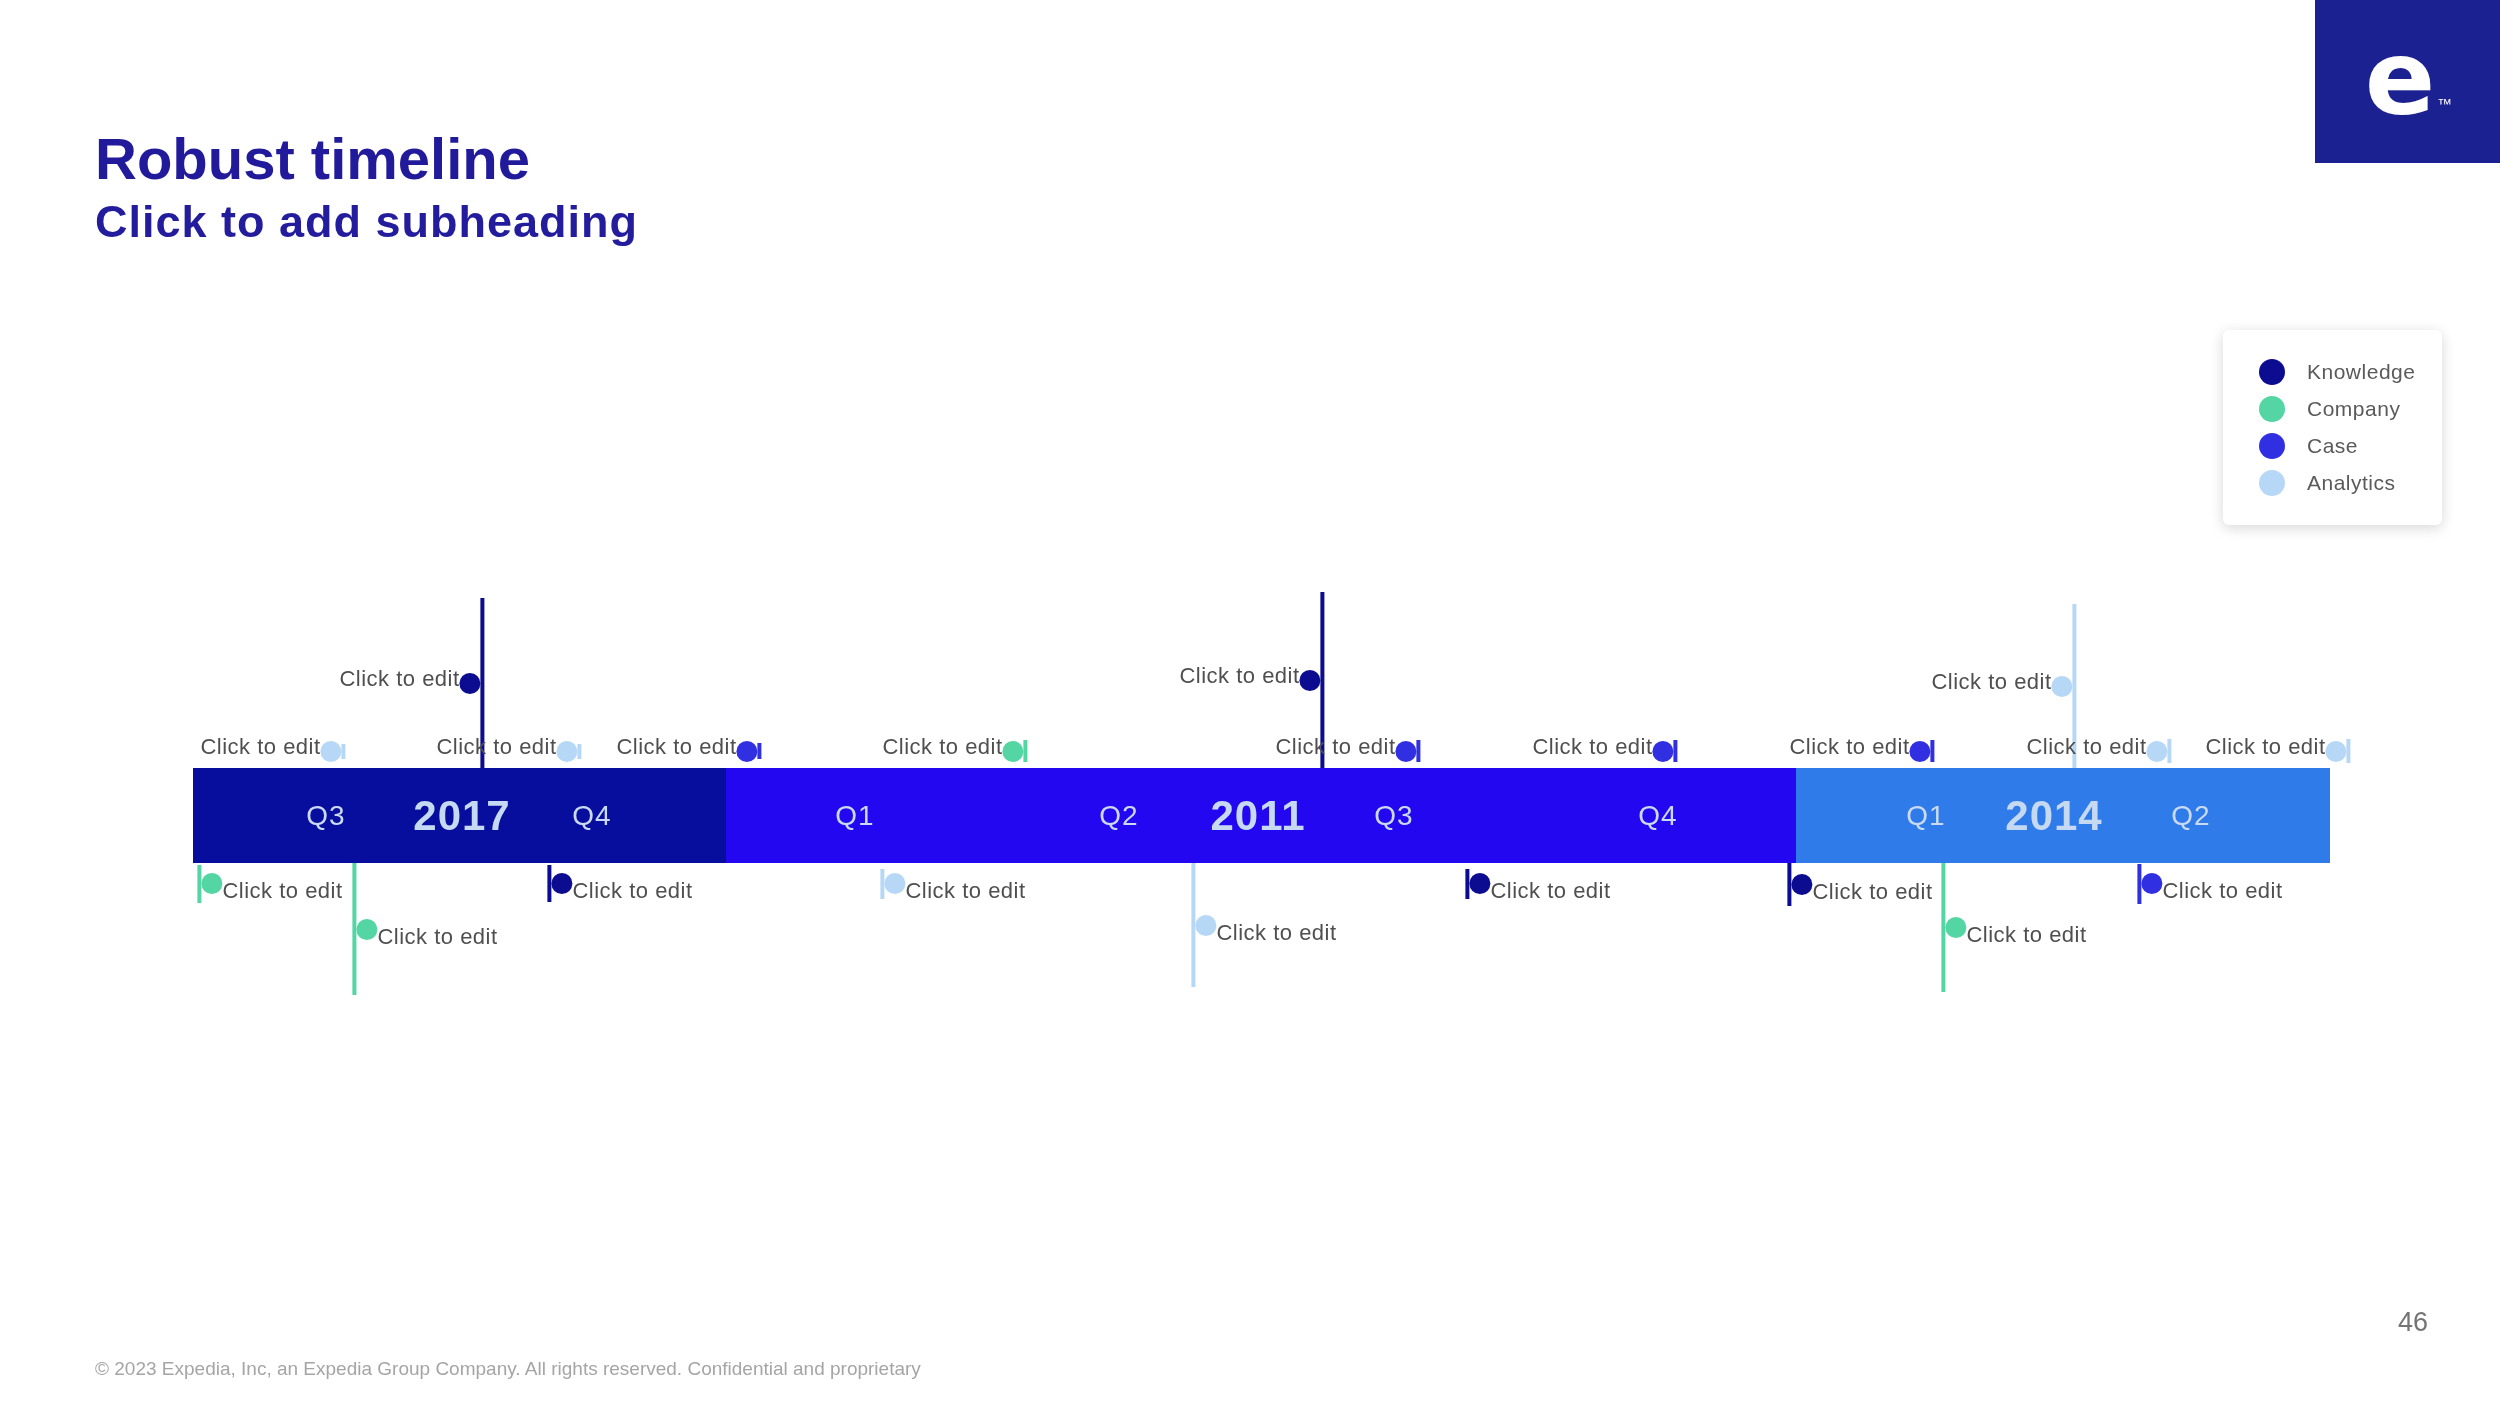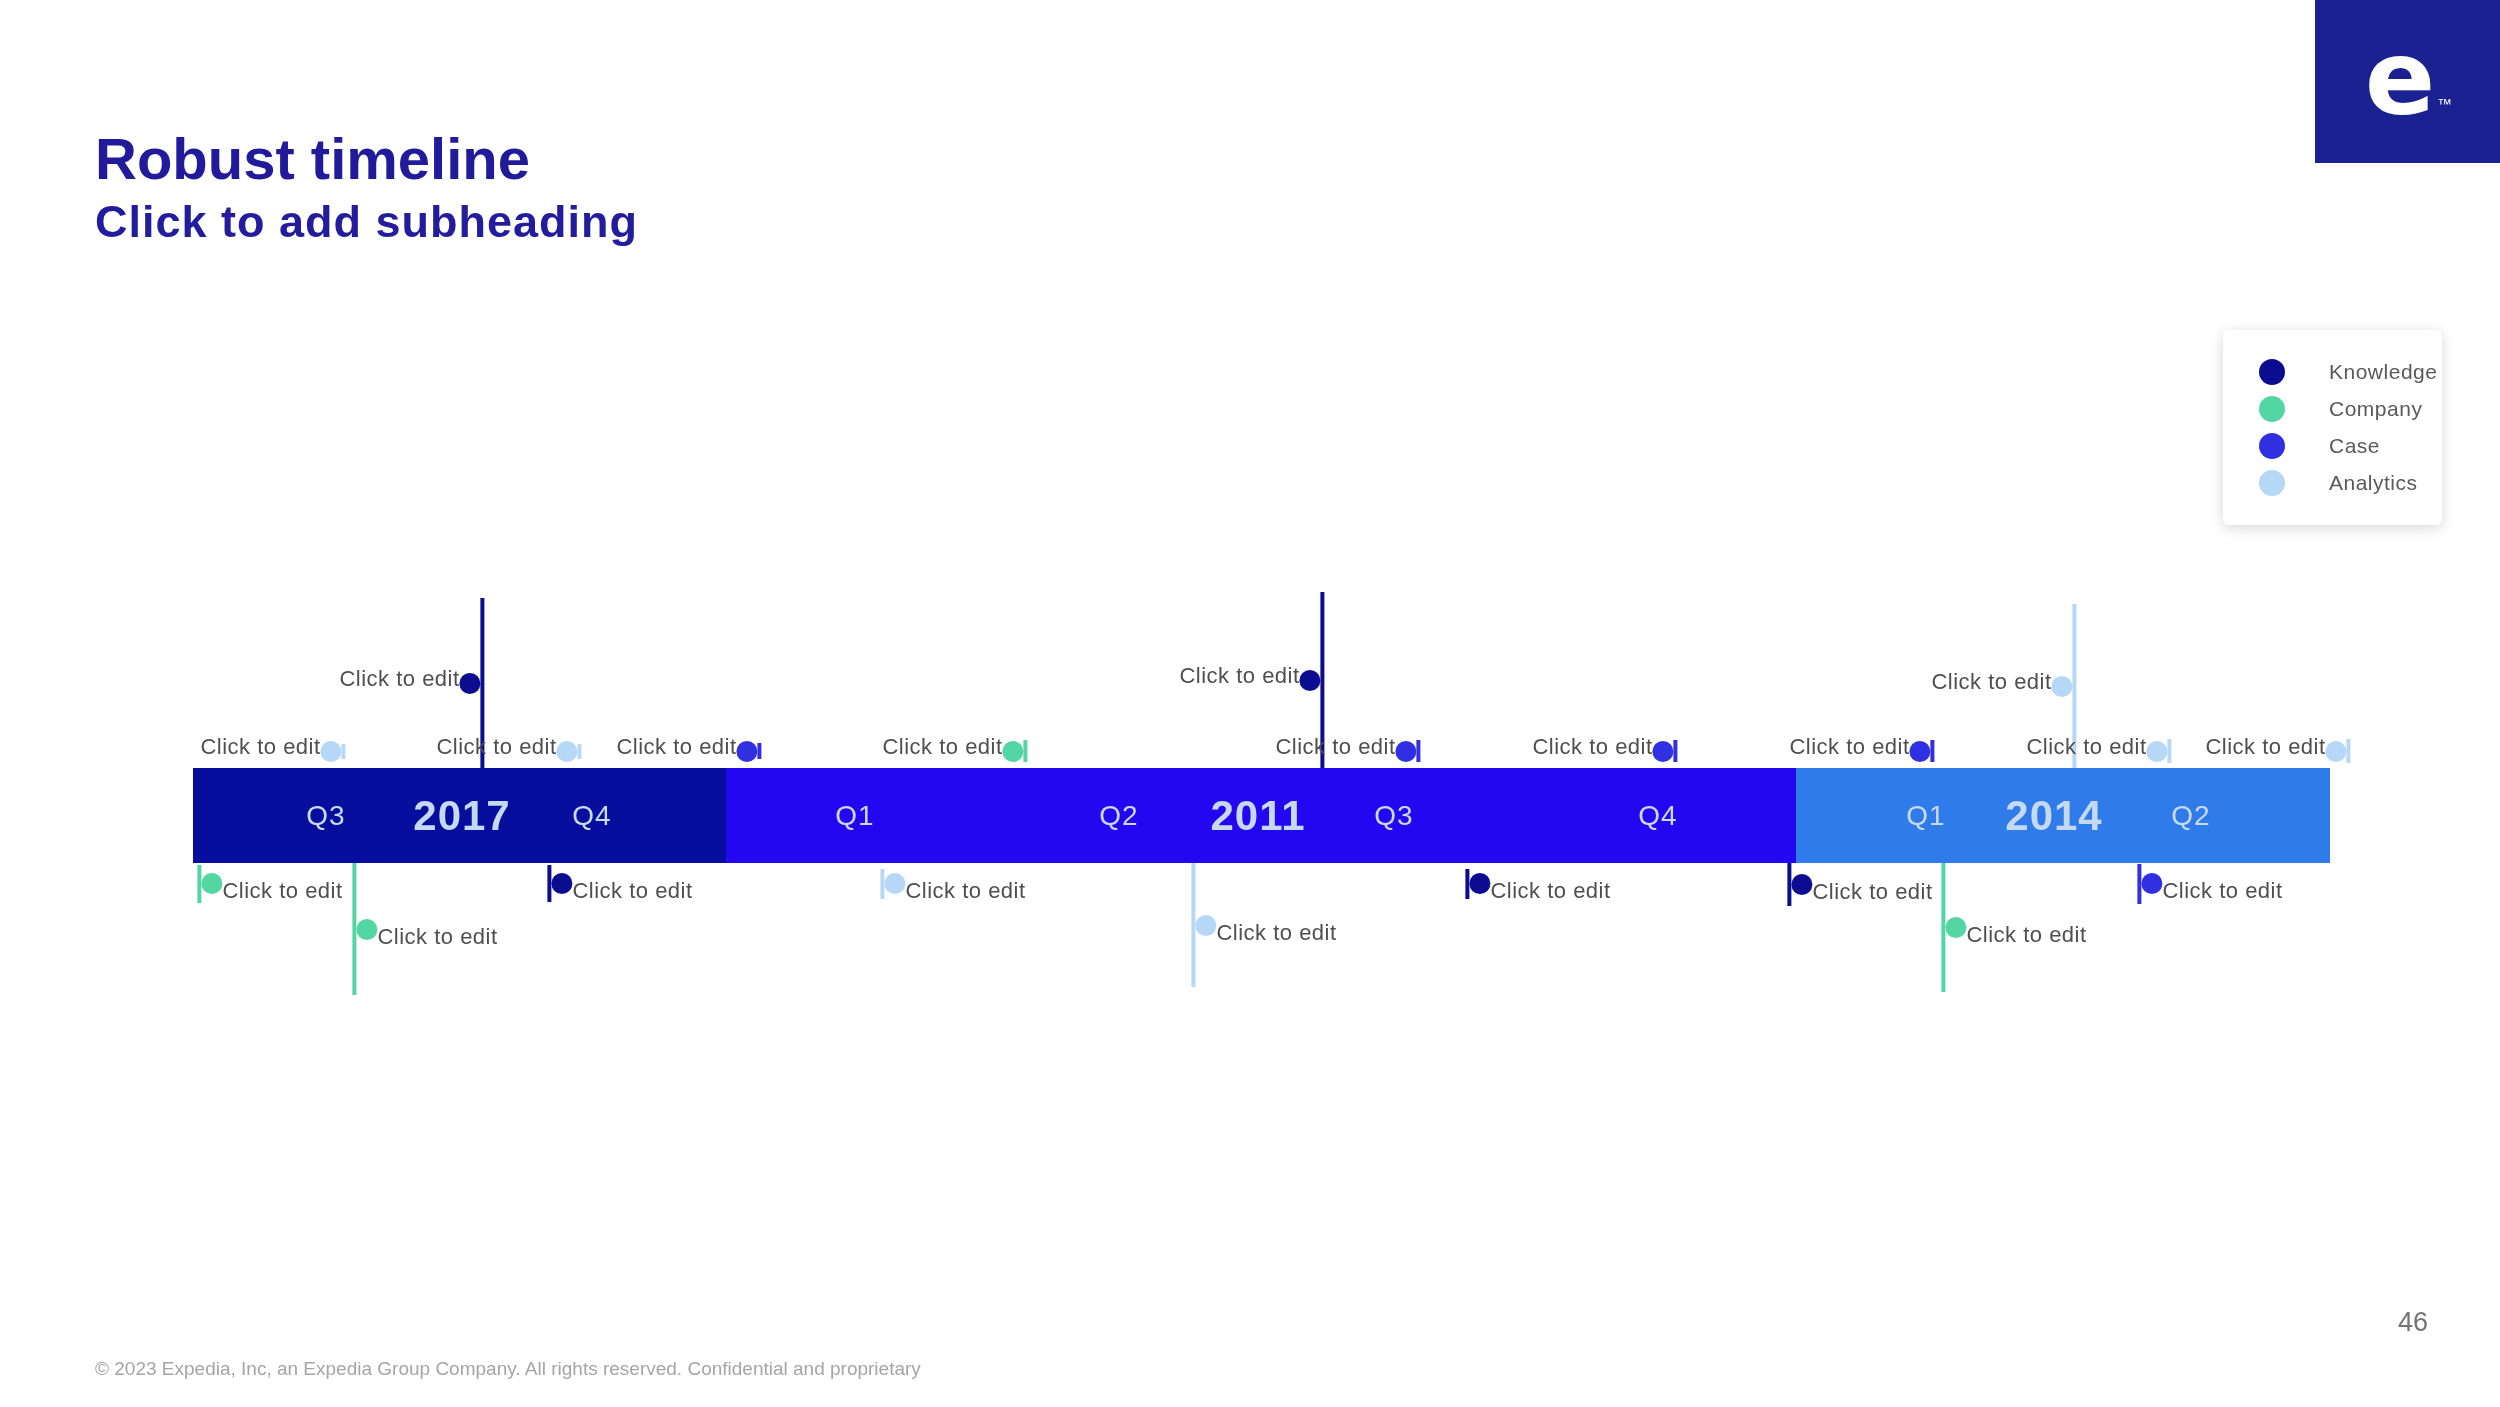--- a/index.html
+++ b/index.html
@@ -20,21 +20,21 @@
           font-family:"DejaVu Sans",sans-serif;position:relative;top:-4px;}
   .logo-tm{color:#fff;font-size:15px;position:relative;top:22px;left:2px;}
 
   
   .legend{position:absolute;left:2223px;top:330px;width:219px;height:195px;
           background:#fff;border-radius:6px;box-shadow:0 3px 14px rgba(0,0,0,0.16);
           display:flex;flex-direction:column;justify-content:center;gap:11px;
           padding:0 0 0 36px;box-sizing:border-box;}
   .legend-row{display:flex;align-items:center;gap:22px;}
   .legend-dot{width:26px;height:26px;border-radius:50%;flex:0 0 auto;}
-  .legend-label{font-size:21px;color:#5A5A5A;letter-spacing:0.5px;margin-left:22px;}
+  .legend-label{font-size:21px;color:#5A5A5A;letter-spacing:0.5px;}
 
   
   .bar{position:absolute;top:768px;height:95px;}
   .seg{position:absolute;top:0;height:95px;}
   .seg-text{position:absolute;top:50%;transform:translate(-50%,-50%);white-space:nowrap;}
   .qlabel{font-size:28px;color:#C9DAF2;letter-spacing:1px;}
   .ylabel{font-size:42px;font-weight:800;color:#C6D9F3;letter-spacing:1px;}
 
   
   .marker{position:absolute;transform:translateX(-50%);display:flex;

